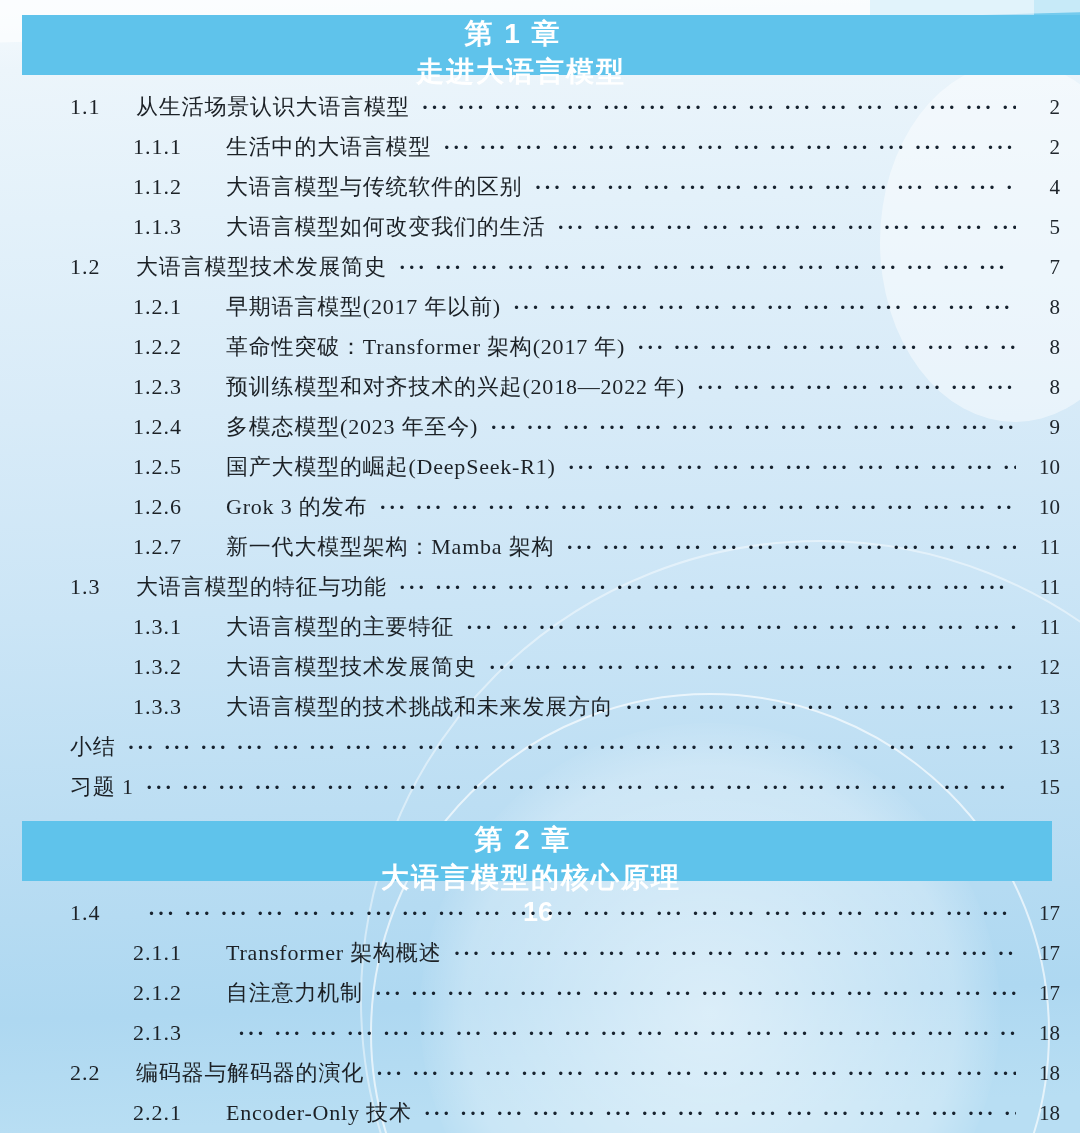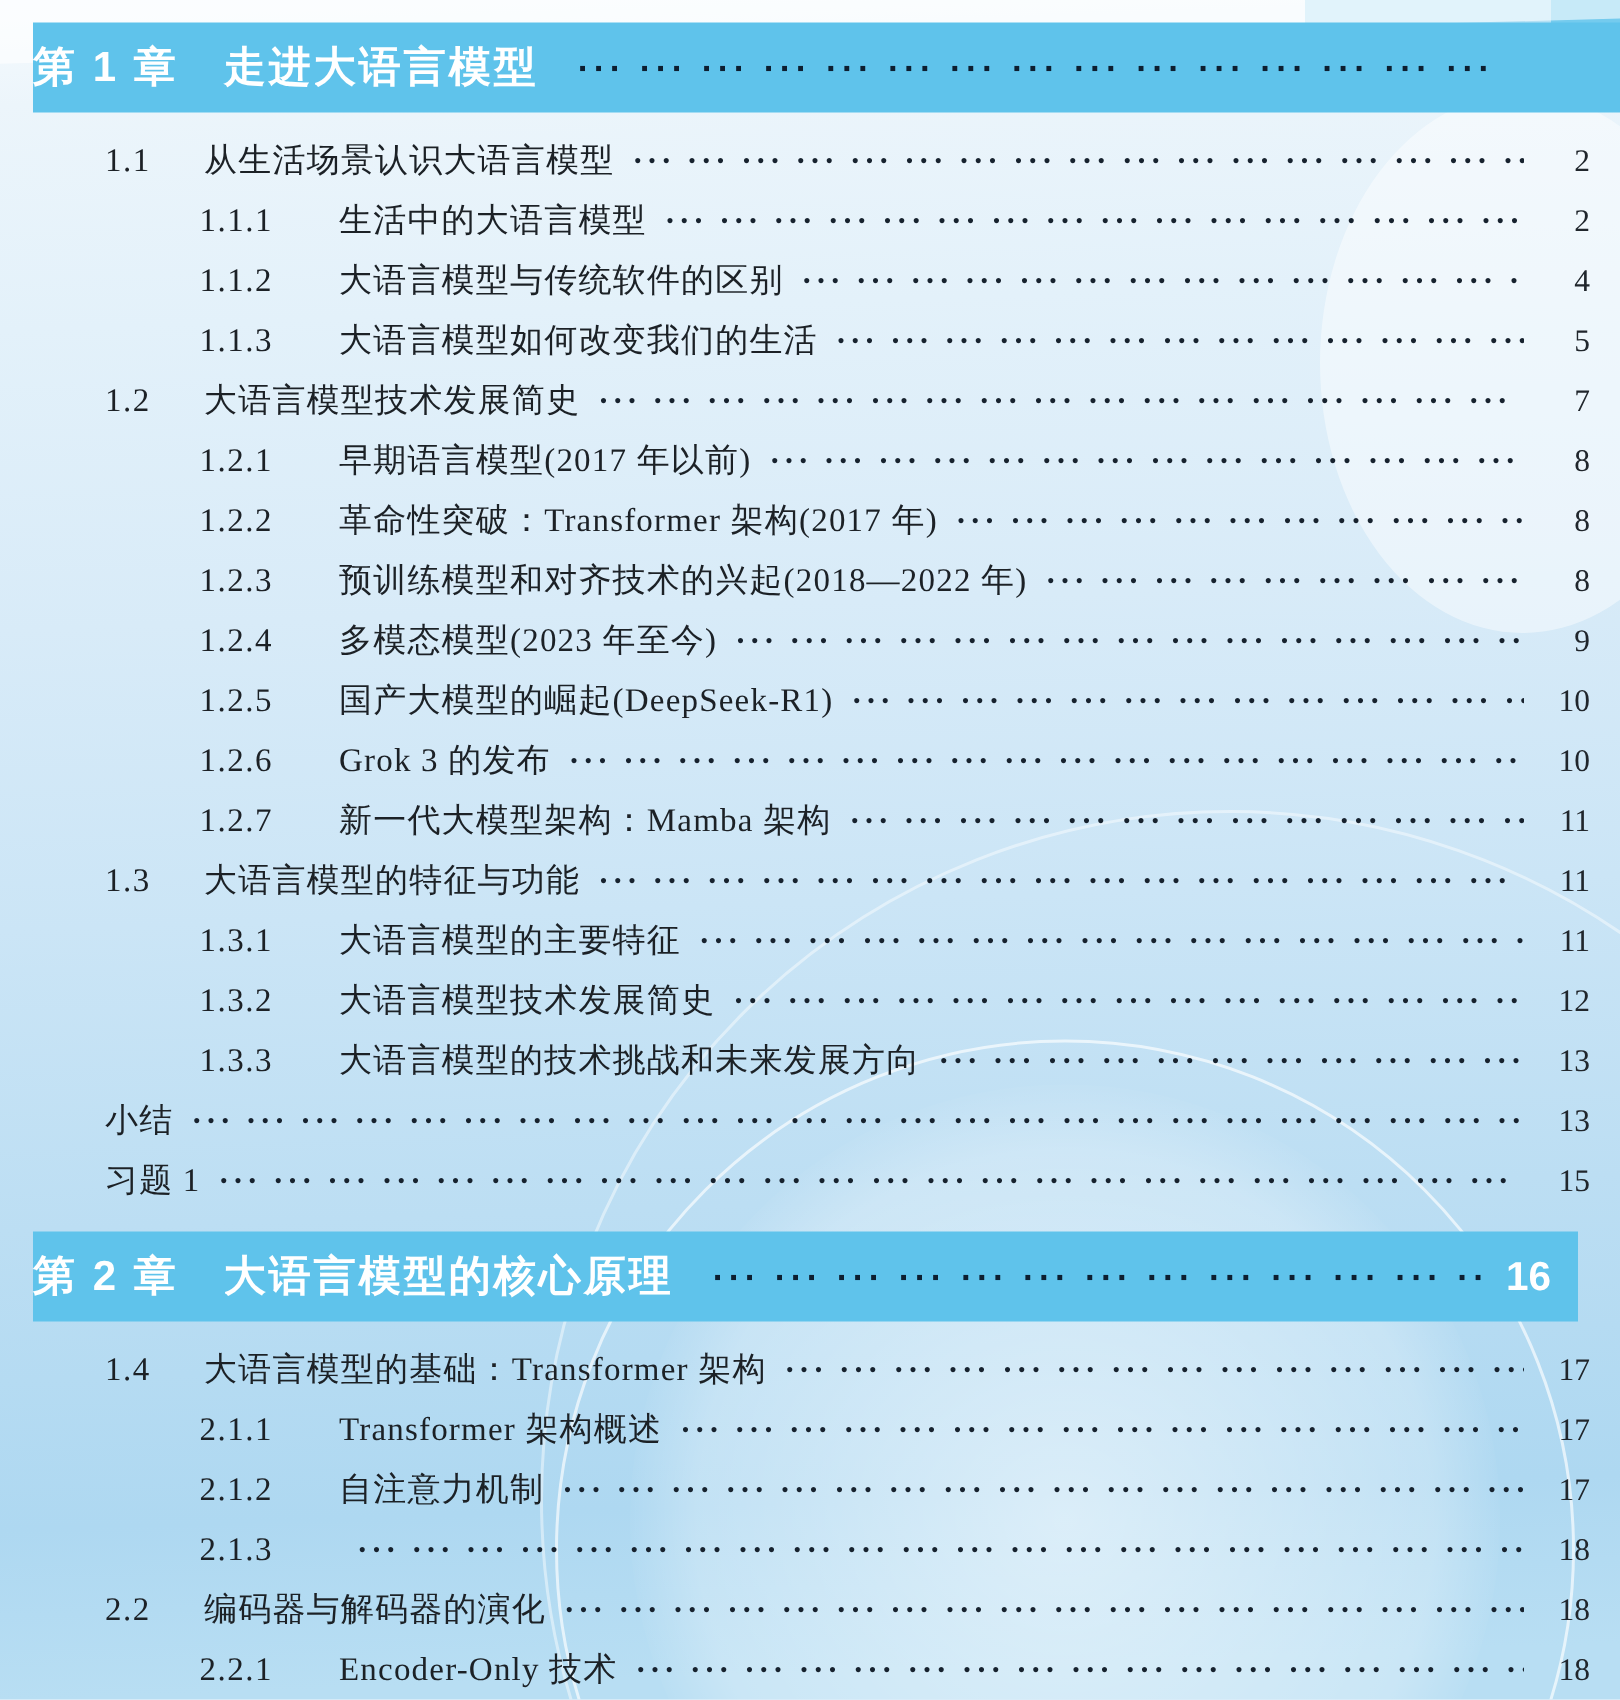--- a/index.html
+++ b/index.html
@@ -64,26 +64,28 @@
   }
   
   .chapters { position: relative; z-index: 2; }
   .chapter-1 { margin-top: 14px; }
   .bar {
     height: 60px;
     margin-left: 22px;
     background: var(--bar-blue);
     display: flex;
     align-items: center;
+    padding-left: 20px;
     font-family: "Liberation Sans", "DejaVu Sans", sans-serif;
     font-weight: 700;
     font-size: 28px;
     color: var(--bar-text);
     letter-spacing: 2px;
     white-space: nowrap;
+    flex-direction: column;
   }
   .chapter-0 .bar { margin-right: 0; padding-right: 66px; }
   .chapter-1 .bar { margin-right: 28px; padding-right: 18px; }
   .bar .chapter-label { margin-right: 30px; }
   .bar .chapter-title { margin-right: 14px; }
   .bar .leader {
     font-size: 23px;
     font-weight: 700;
     color: #0d1f30;
     letter-spacing: 3px;
@@ -283,21 +285,20 @@
   <div class="chapter chapter-1">
     <div class="bar">
       <span class="chapter-label">第 2 章</span>
       <span class="chapter-title">大语言模型的核心原理</span>
       <span class="leader">··· ··· ··· ··· ··· ··· ··· ··· ··· ··· ··· ··· ··· ··· ··· ··· ··· ··· ··· ··· ··· ··· ··· ··· ··· ··· ··· ··· ··· ··· ··· ··· ··· ··· ··· ··· ··· ··· ··· ··· ··· ··· ··· ··· ··· ··· ··· ··· ··· ··· ··· ··· ··· ··· ··· ··· ··· ··· ··· ··· ··· ··· ··· ··· ··· ··· ··· ··· ··· ··· ··· ··· ··· ··· ··· ··· ··· ··· ··· ··· ··· ··· ··· ··· ··· ··· ··· ··· ··· ··· </span>
       <span class="page-num">16</span>
     </div>
     <div class="rows">
   <div class="row level-1">
     <span class="num">1.4</span>
-    <span class="title">大语言模型的基础：Transformer 架构</span>
     <span class="leader">··· ··· ··· ··· ··· ··· ··· ··· ··· ··· ··· ··· ··· ··· ··· ··· ··· ··· ··· ··· ··· ··· ··· ··· ··· ··· ··· ··· ··· ··· ··· ··· ··· ··· ··· ··· ··· ··· ··· ··· ··· ··· ··· ··· ··· ··· ··· ··· ··· ··· ··· ··· ··· ··· ··· ··· ··· ··· ··· ··· ··· ··· ··· ··· ··· ··· ··· ··· ··· ··· ··· ··· ··· ··· ··· ··· ··· ··· ··· ··· ··· ··· ··· ··· ··· ··· ··· ··· ··· ··· </span>
     <span class="page-num">17</span>
   </div>
 
   <div class="row level-2">
     <span class="num">2.1.1</span>
     <span class="title">Transformer 架构概述</span>
     <span class="leader">··· ··· ··· ··· ··· ··· ··· ··· ··· ··· ··· ··· ··· ··· ··· ··· ··· ··· ··· ··· ··· ··· ··· ··· ··· ··· ··· ··· ··· ··· ··· ··· ··· ··· ··· ··· ··· ··· ··· ··· ··· ··· ··· ··· ··· ··· ··· ··· ··· ··· ··· ··· ··· ··· ··· ··· ··· ··· ··· ··· ··· ··· ··· ··· ··· ··· ··· ··· ··· ··· ··· ··· ··· ··· ··· ··· ··· ··· ··· ··· ··· ··· ··· ··· ··· ··· ··· ··· ··· ··· </span>
     <span class="page-num">17</span>
   </div>

